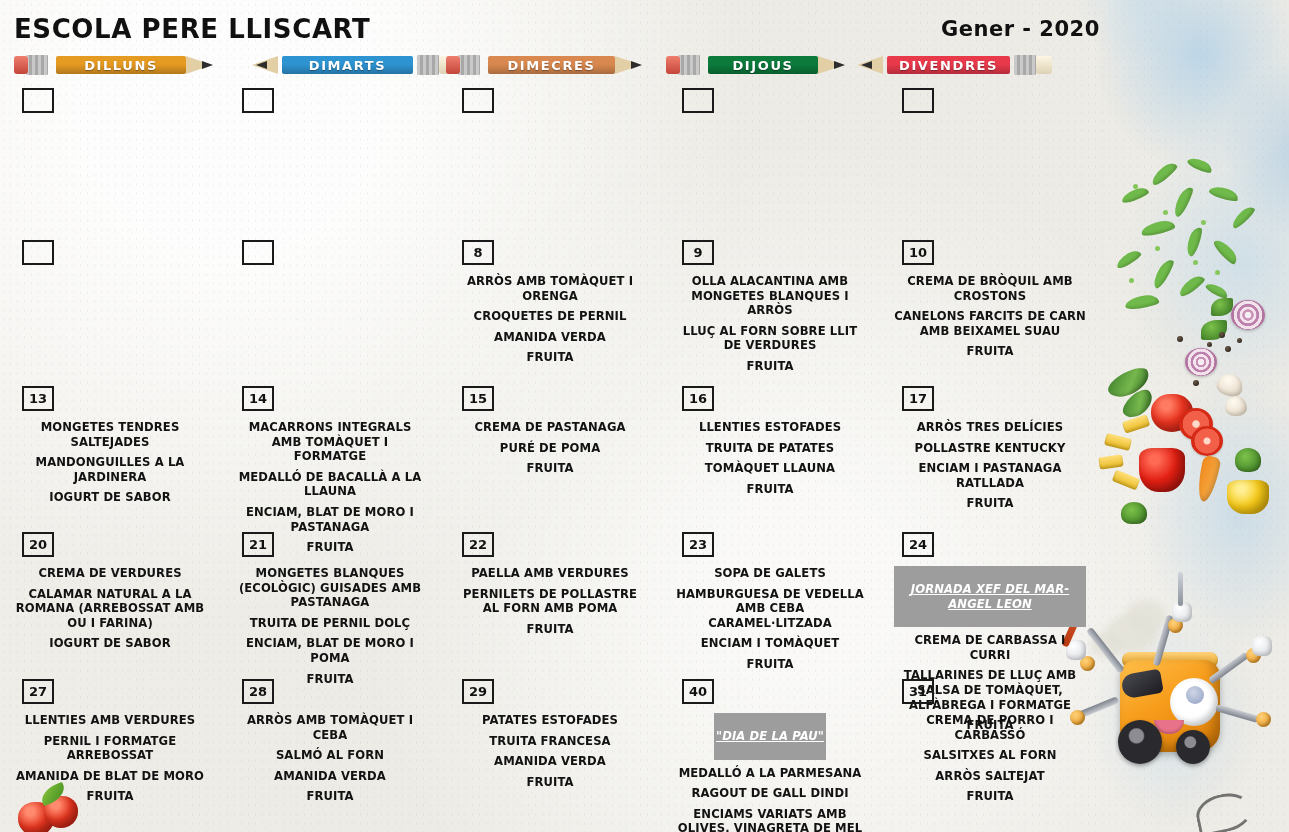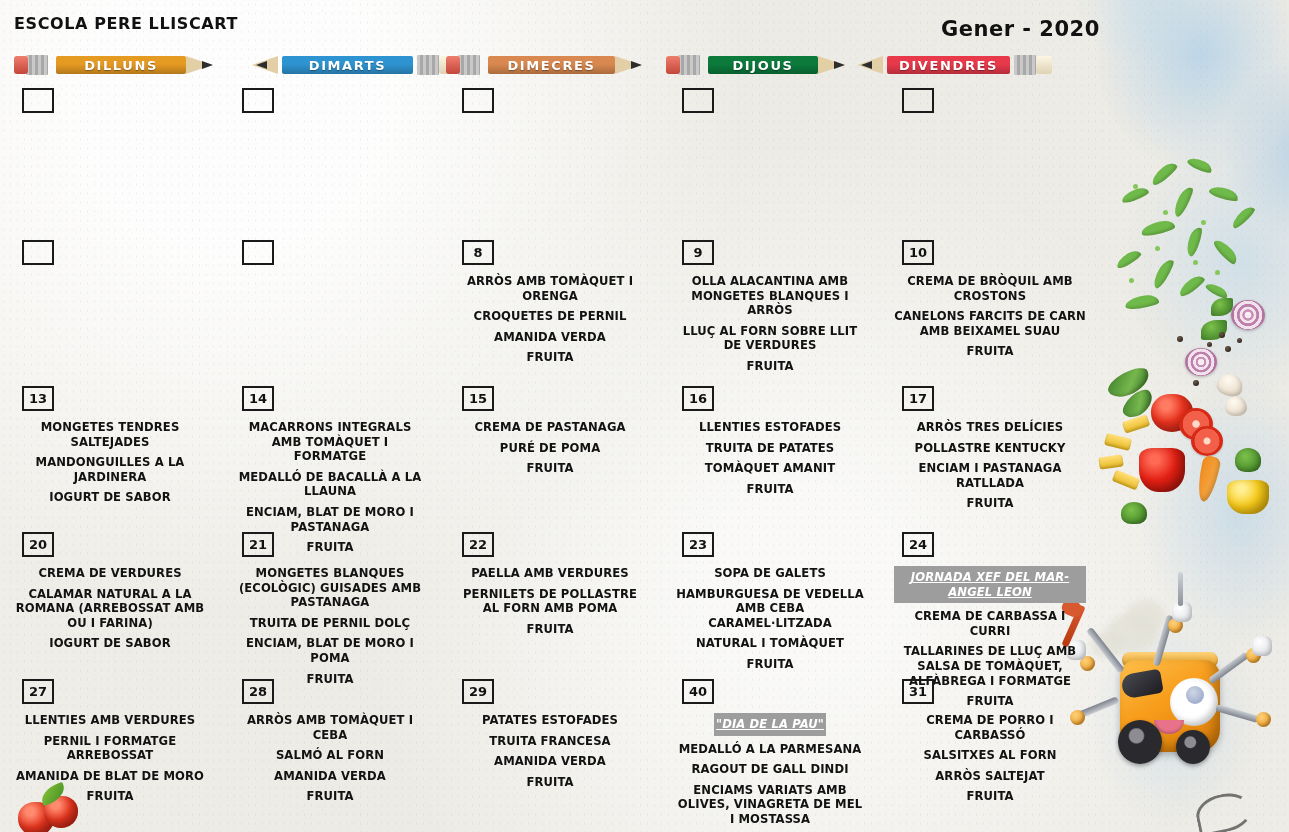--- a/index.html
+++ b/index.html
@@ -40,21 +40,21 @@
     position:absolute;right:-30px;top:330px;width:360px;height:520px;pointer-events:none;
     background:
       radial-gradient(ellipse 140px 190px at 78% 35%, rgba(158,200,233,.42), rgba(158,200,233,0) 72%),
       radial-gradient(ellipse 120px 150px at 60% 75%, rgba(170,208,236,.34), rgba(170,208,236,0) 72%);
     filter:blur(2px);
   }
 
   
   #school-title{
     position:absolute;left:14px;top:14px;
-    font-size:16px;font-weight:bold;letter-spacing:.6px;color:#111;
+    font-size:26px;font-weight:bold;letter-spacing:.6px;color:#111;
     font-family:"DejaVu Sans", sans-serif;
   }
   #month-title{
     position:absolute;left:941px;top:17px;
     font-size:21px;font-weight:bold;letter-spacing:.5px;color:#111;
     font-family:"DejaVu Sans", sans-serif;
   }
 
   
   .pencil{position:absolute;top:52px;height:26px;}
@@ -81,21 +81,21 @@
     margin-left:18px;box-sizing:border-box;
   }
   .menu{margin-top:9px;text-align:center;padding:0 10px;}
   .menu .line{
     font-size:11.6px;font-weight:bold;color:#121212;line-height:14.6px;
     letter-spacing:.1px;margin-bottom:6px;
     font-family:"DejaVu Sans", sans-serif;
   }
   .menu .line.special{
     font-style:italic;text-decoration:underline;
-    background:#9d9d9d;color:#fff;display:inline-block;padding:4px 2px;
+    background:#9d9d9d;color:#fff;display:inline-block;padding:16px 2px;
   }
   
   .week.w0{height:152px;}
   .week.w1{height:146px;}
   .week.w2{height:146px;}
   .week.w3{height:147px;}
   .week.w4{height:150px;}
 
   
   #veg-art{position:absolute;right:0;top:150px;width:230px;height:560px;pointer-events:none;}
@@ -386,21 +386,21 @@
             <div class="line">CREMA DE PASTANAGA</div>
             <div class="line">PURÉ DE POMA</div>
             <div class="line">FRUITA</div>
           </div>
         </div>
         <div class="daycell">
           <div class="daynum">16</div>
           <div class="menu">
             <div class="line">LLENTIES ESTOFADES</div>
             <div class="line">TRUITA DE PATATES</div>
-            <div class="line">TOMÀQUET AMANIT</div>
+            <div class="line">TOMÀQUET LLAUNA</div>
             <div class="line">FRUITA</div>
           </div>
         </div>
         <div class="daycell">
           <div class="daynum">17</div>
           <div class="menu">
             <div class="line">ARRÒS TRES DELÍCIES</div>
             <div class="line">POLLASTRE KENTUCKY</div>
             <div class="line">ENCIAM I PASTANAGA RATLLADA</div>
             <div class="line">FRUITA</div>
@@ -431,21 +431,21 @@
             <div class="line">PAELLA AMB VERDURES</div>
             <div class="line">PERNILETS DE POLLASTRE AL FORN AMB POMA</div>
             <div class="line">FRUITA</div>
           </div>
         </div>
         <div class="daycell">
           <div class="daynum">23</div>
           <div class="menu">
             <div class="line">SOPA DE GALETS</div>
             <div class="line">HAMBURGUESA DE VEDELLA AMB CEBA CARAMEL·LITZADA</div>
-            <div class="line">NATURAL I TOMÀQUET</div>
+            <div class="line">ENCIAM I TOMÀQUET</div>
             <div class="line">FRUITA</div>
           </div>
         </div>
         <div class="daycell">
           <div class="daynum">24</div>
           <div class="menu"><div class="line special">JORNADA XEF DEL MAR- ANGEL LEON</div><div class="line">CREMA DE CARBASSA I CURRI</div><div class="line">TALLARINES DE LLUÇ AMB SALSA DE TOMÀQUET, ALFÀBREGA I FORMATGE</div><div class="line">FRUITA</div></div>
         </div>
       </div>
       <div class="week w4">
         <div class="daycell">

